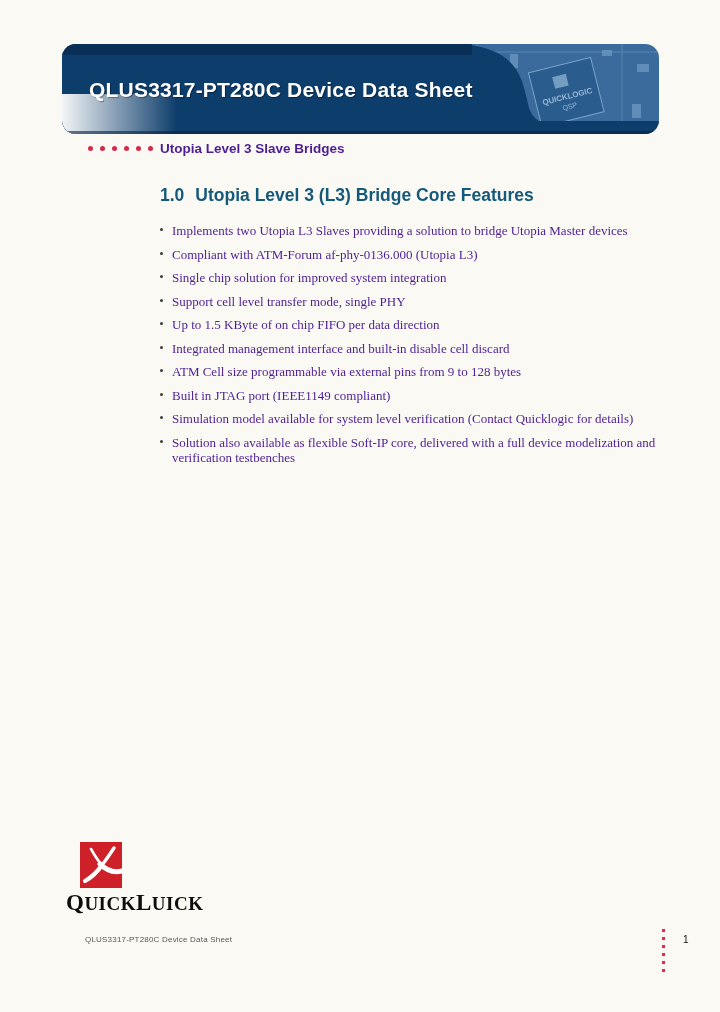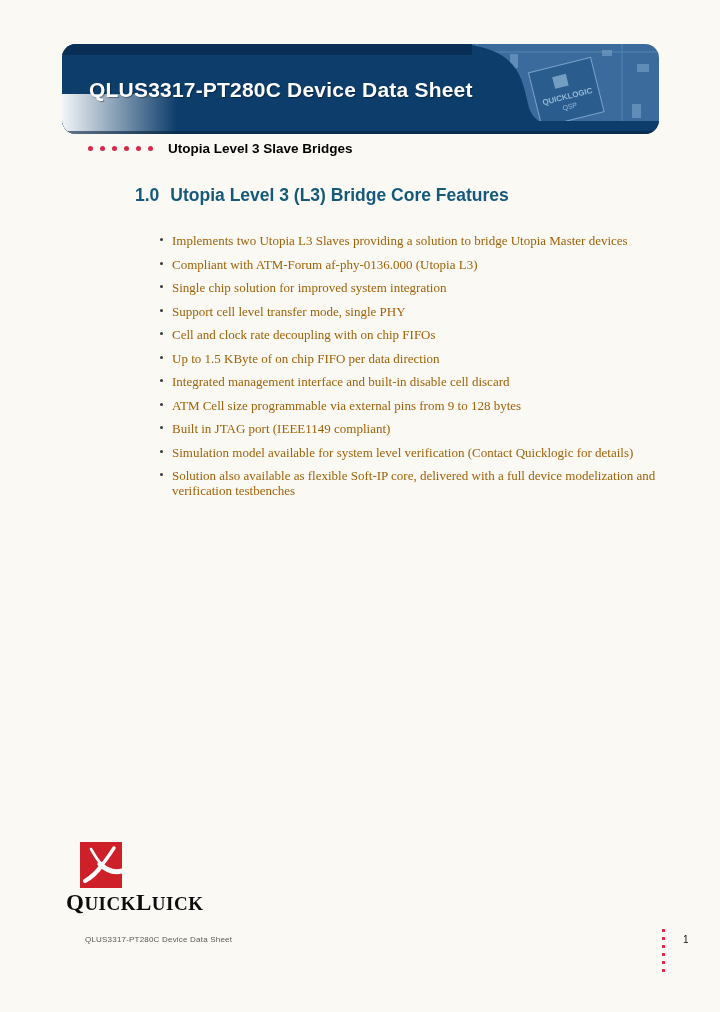--- a/index.html
+++ b/index.html
@@ -20,36 +20,36 @@
     color:#ffffff;font-size:21px;font-weight:bold;
     letter-spacing:0.2px;white-space:nowrap;
     text-shadow:1px 1px 1px rgba(0,0,0,0.35);
   }
 
   
   .subtitle-row{position:absolute;left:88px;top:141px;height:14px;display:flex;align-items:center;}
   .subtitle-dots{display:flex;align-items:center;}
   .subtitle-dots .dot{width:5px;height:5px;border-radius:50%;background:#d42b4b;margin-right:7px;}
   .subtitle-text{
-    margin-left:8px;font-size:13.5px;font-weight:bold;color:#000000;white-space:nowrap;
+    margin-left:0;font-size:13.5px;font-weight:bold;color:#4c1d95;white-space:nowrap;
   }
 
   
   .section-heading{
     position:absolute;left:135px;top:185px;
     font-size:17.5px;font-weight:bold;color:#15597b;white-space:nowrap;
   }
-  .section-heading .sec-num{margin-right:11px;}
+  .section-heading .sec-num{margin-right:11px;margin-left:25px;}
 
   
   .features{
-    position:absolute;left:158px;top:233px;width:504px;
+    position:absolute;left:158px;top:223px;width:504px;
     margin:0;padding:0;list-style:none;
     font-family:"Liberation Serif",serif;
-    font-size:13px;color:#a16207;
+    font-size:13px;color:#4c1d95;
   }
   .features li{
     position:relative;padding-left:14px;margin-bottom:8.5px;line-height:15px;
   }
   .features li::before{
     content:"";position:absolute;left:2px;top:5px;
     width:3px;height:3px;border-radius:50%;background:#3a3a3a;
   }
 
   
@@ -143,21 +143,20 @@
 
   <div class="section-heading">
     <span class="sec-num">1.0</span><span>Utopia Level 3 (L3) Bridge Core Features</span>
   </div>
 
   <ul class="features">
       <li>Implements two Utopia L3 Slaves providing a solution to bridge Utopia Master devices</li>
       <li>Compliant with ATM-Forum af-phy-0136.000 (Utopia L3)</li>
       <li>Single chip solution for improved system integration</li>
       <li>Support cell level transfer mode, single PHY</li>
-      <li>Cell and clock rate decoupling with on chip FIFOs</li>
       <li>Up to 1.5 KByte of on chip FIFO per data direction</li>
       <li>Integrated management interface and built-in disable cell discard</li>
       <li>ATM Cell size programmable via external pins from 9 to 128 bytes</li>
       <li>Built in JTAG port (IEEE1149 compliant)</li>
       <li>Simulation model available for system level verification (Contact Quicklogic for details)</li>
       <li>Solution also available as flexible Soft-IP core, delivered with a full device modelization and verification testbenches</li>
     </ul>
 
   <div class="logo">
     <svg class="logo-mark" width="42" height="46" viewBox="0 0 42 46">

